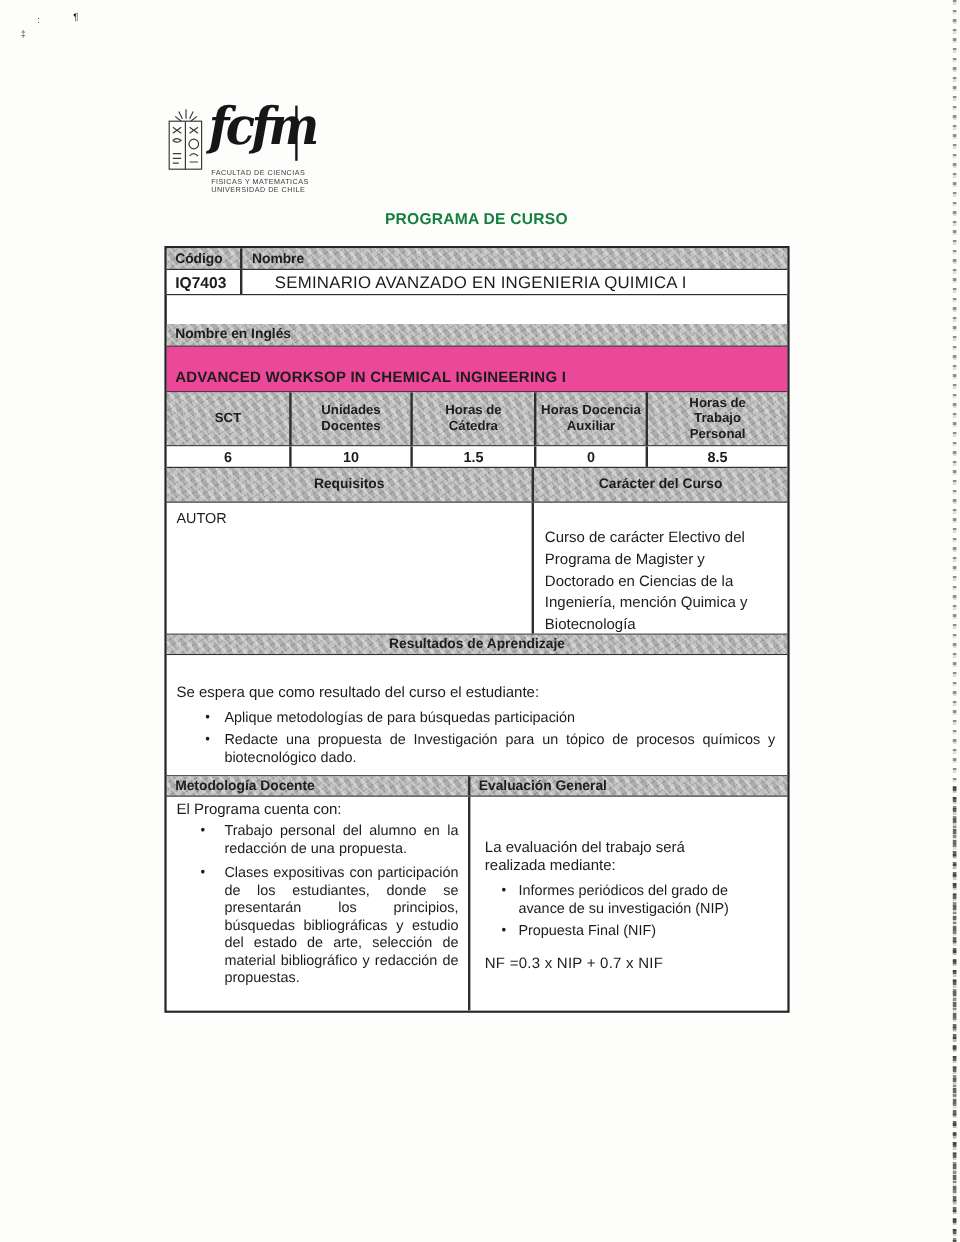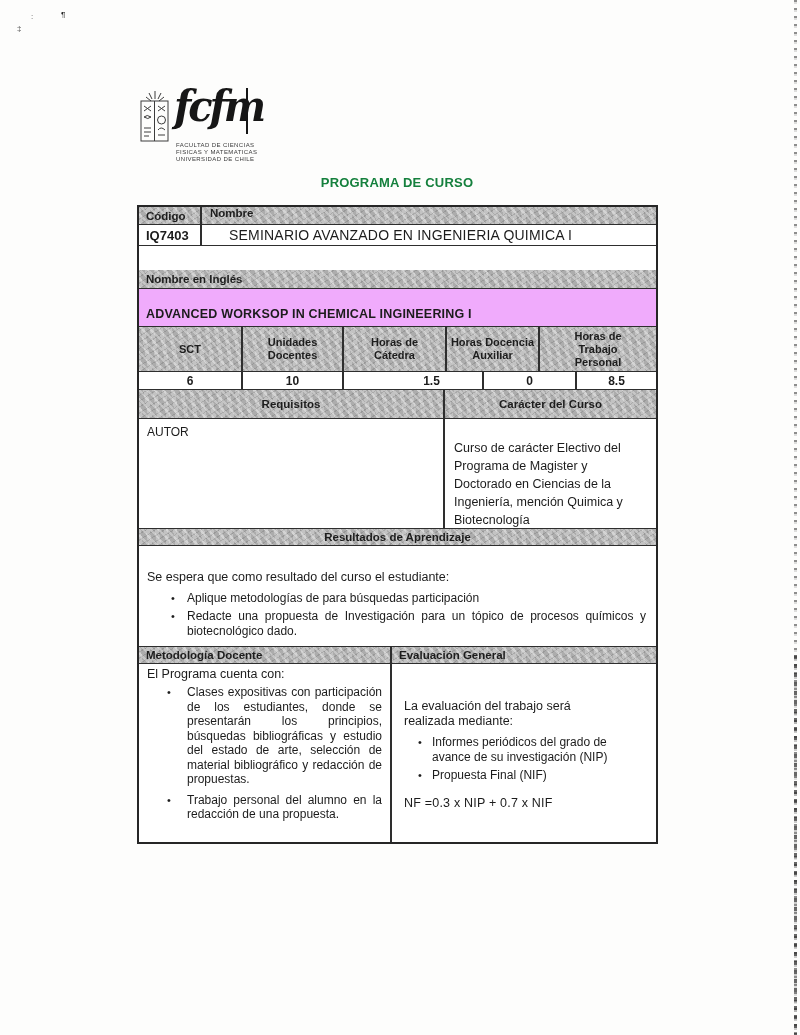--- a/index.html
+++ b/index.html
@@ -78,36 +78,36 @@
     background-image:
       repeating-linear-gradient(47deg, rgba(255,255,255,0.30) 0 2px, rgba(0,0,0,0) 2px 6px),
       repeating-linear-gradient(-33deg, rgba(70,70,70,0.20) 0 1px, rgba(0,0,0,0) 1px 5px),
       repeating-linear-gradient(80deg, rgba(255,255,255,0.16) 0 4px, rgba(125,125,125,0.18) 4px 9px);
   }
   .hdr-label {
     font-size:11.5px; font-weight:bold; color:#1d1d1d;
   }
 
   
-  .r-code-hdr { height:18px; }
+  .r-code-hdr { height:18px; align-items:center; }
   .r-code-hdr .c1 { width:63px; padding-left:7px; height:100%; display:flex; align-items:center; }
   .r-code-hdr .c2 { flex:1; padding-left:8px; }
 
   
   .r-code { height:21px; align-items:center; background:#fff; }
   .r-code .c1 { width:63px; height:100%; display:flex; align-items:center; padding-left:7px;
                 font-weight:bold; font-size:13px; }
   .r-code .c2 { flex:1; padding-left:27px; font-size:14px; letter-spacing:0.2px; }
 
   
   .r-eng-hdr { height:19px; align-items:center;margin-top:24px; }
   .r-eng-hdr .c1 { padding-left:7px; }
 
   
-  .r-eng { height:38px; align-items:flex-end; background:#f0abfc; }
+  .r-eng { height:38px; align-items:flex-end; background:#ec4899; }
   .r-eng .c1 { padding:0 0 5px 7px; font-weight:bold; font-size:12.5px; letter-spacing:0.2px; }
 
   
   .r-cred-hdr { height:45px; }
   .r-cred-hdr .cell {
     display:flex; align-items:center; justify-content:center; text-align:center;
     font-size:11px; font-weight:bold; line-height:13px; color:#1d1d1d;
     white-space:pre-line; height:100%;
   }
   .cw1 { width:104px; } .cw2 { width:101px; } .cw3 { width:103px; } .cw4 { width:93px; } .cw5 { flex:1; }
@@ -226,21 +226,21 @@
       <div class="cell cw4" style="border-right:2px solid #2e2e2e;">Horas Docencia
 Auxiliar</div>
       <div class="cell cw5">Horas de
 Trabajo
 Personal</div>
     </div>
 
     <div class="trow r-cred-val">
       <div class="cell cw1" style="border-right:2px solid #2e2e2e;">6</div>
       <div class="cell cw2" style="border-right:2px solid #2e2e2e;">10</div>
-      <div class="cell cw3" style="border-right:2px solid #2e2e2e;margin-left:37px;">1.5</div>
+      <div class="cell cw3" style="border-right:2px solid #2e2e2e;">1.5</div>
       <div class="cell cw4" style="border-right:2px solid #2e2e2e;">0</div>
       <div class="cell cw5">8.5</div>
     </div>
 
     <div class="trow r-req-hdr shade">
       <div class="cell rq1 vline-r hdr-label">Requisitos</div>
       <div class="cell rq2 hdr-label">Carácter del Curso</div>
     </div>
 
     <div class="trow r-req">
@@ -264,22 +264,22 @@
 
     <div class="trow r-met-hdr shade">
       <div class="cell mt1 vline-r hdr-label">Metodología Docente</div>
       <div class="cell mt2 hdr-label">Evaluación General</div>
     </div>
 
     <div class="trow r-body">
       <div class="cell mt1 vline-r">
         <div class="met-intro">El Programa cuenta con:</div>
         <ul class="met-list">
+          <li>Trabajo personal del alumno en la redacción de una propuesta.</li>
           <li>Clases expositivas con participación de los estudiantes, donde se presentarán los principios, búsquedas bibliográficas y estudio del estado de arte, selección de material bibliográfico y redacción de propuestas.</li>
-          <li>Trabajo personal del alumno en la redacción de una propuesta.</li>
         </ul>
       </div>
       <div class="cell mt2">
         <div class="eval-intro">La evaluación del trabajo será realizada mediante:</div>
         <ul class="eval-list">
           <li>Informes periódicos del grado de avance de su investigación (NIP)</li>
           <li>Propuesta Final (NIF)</li>
         </ul>
         <div class="formula">NF =0.3 x NIP  + 0.7 x NIF</div>
       </div>

